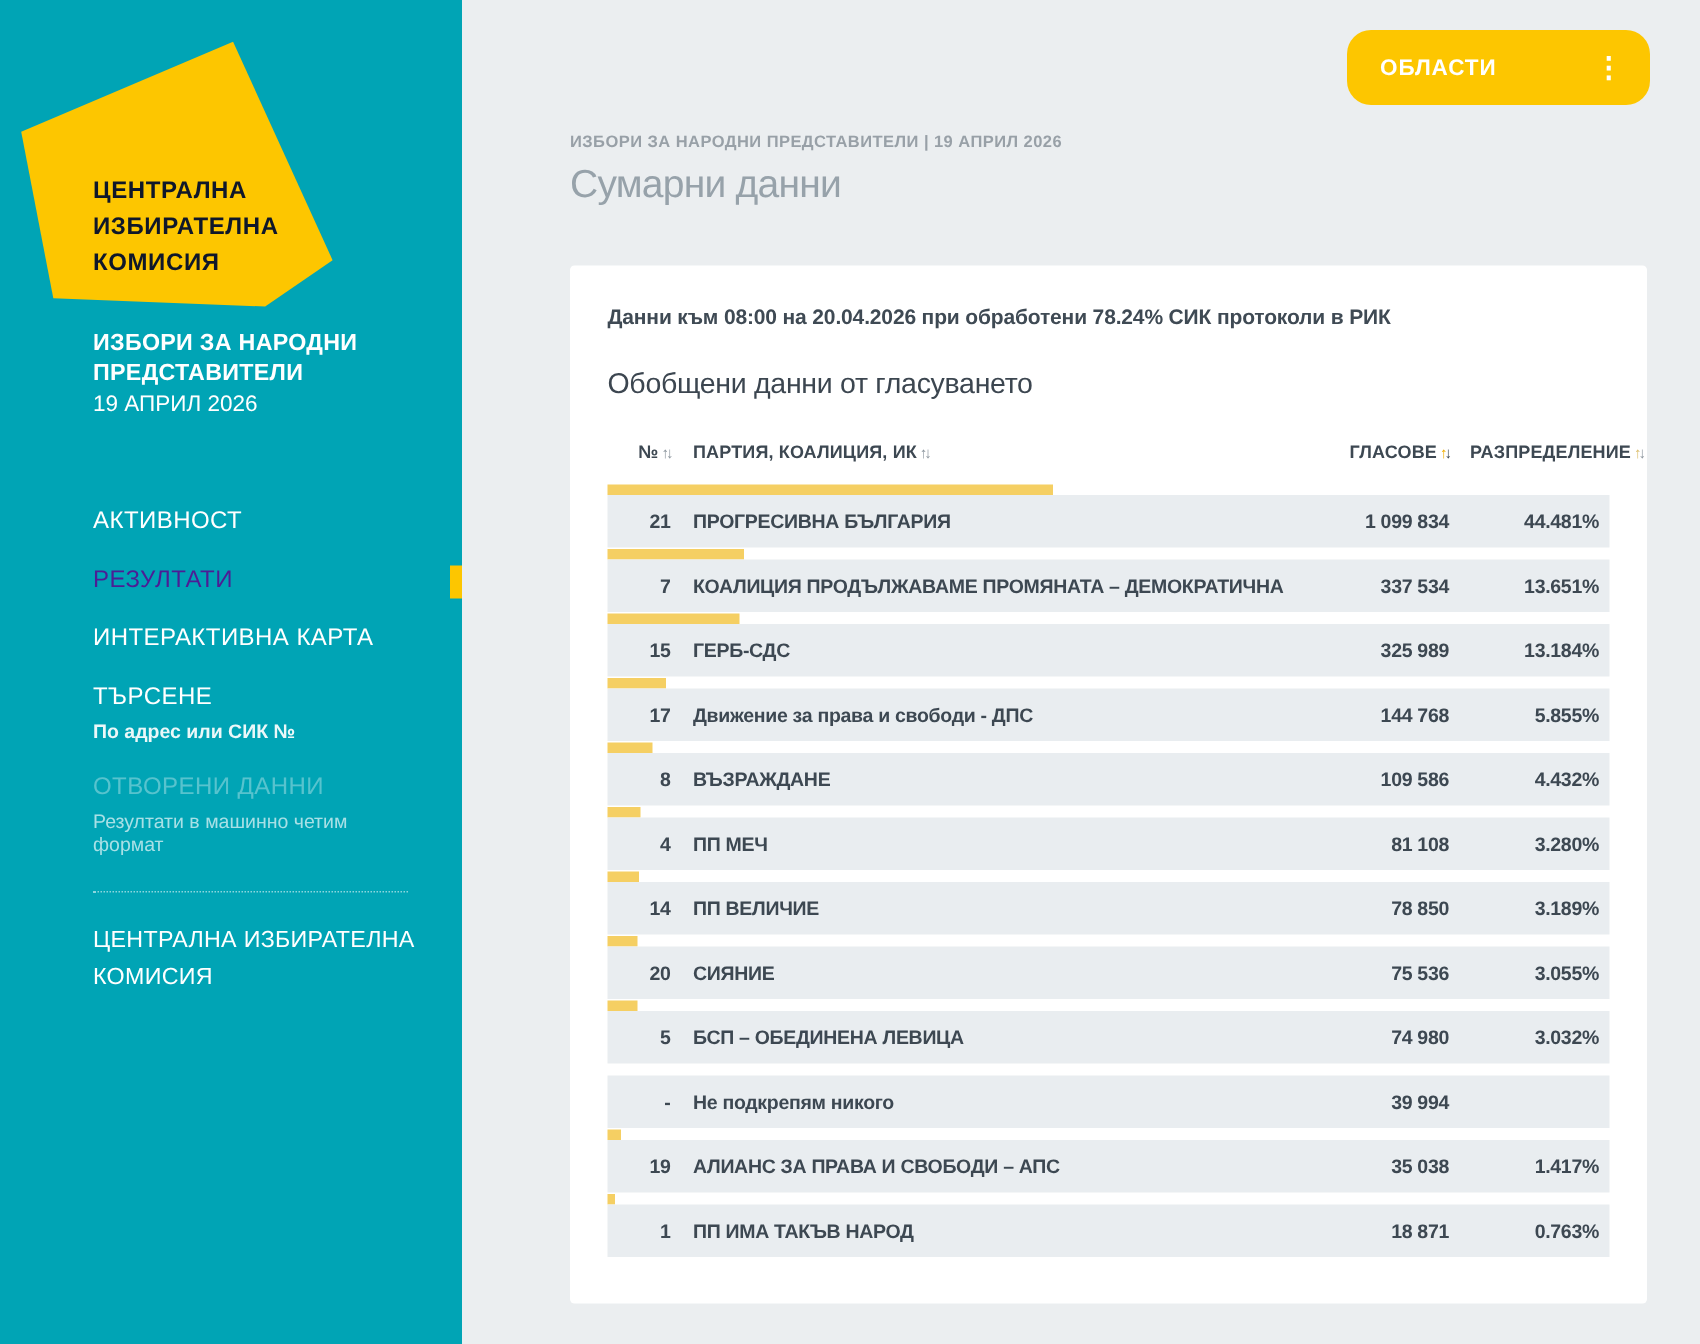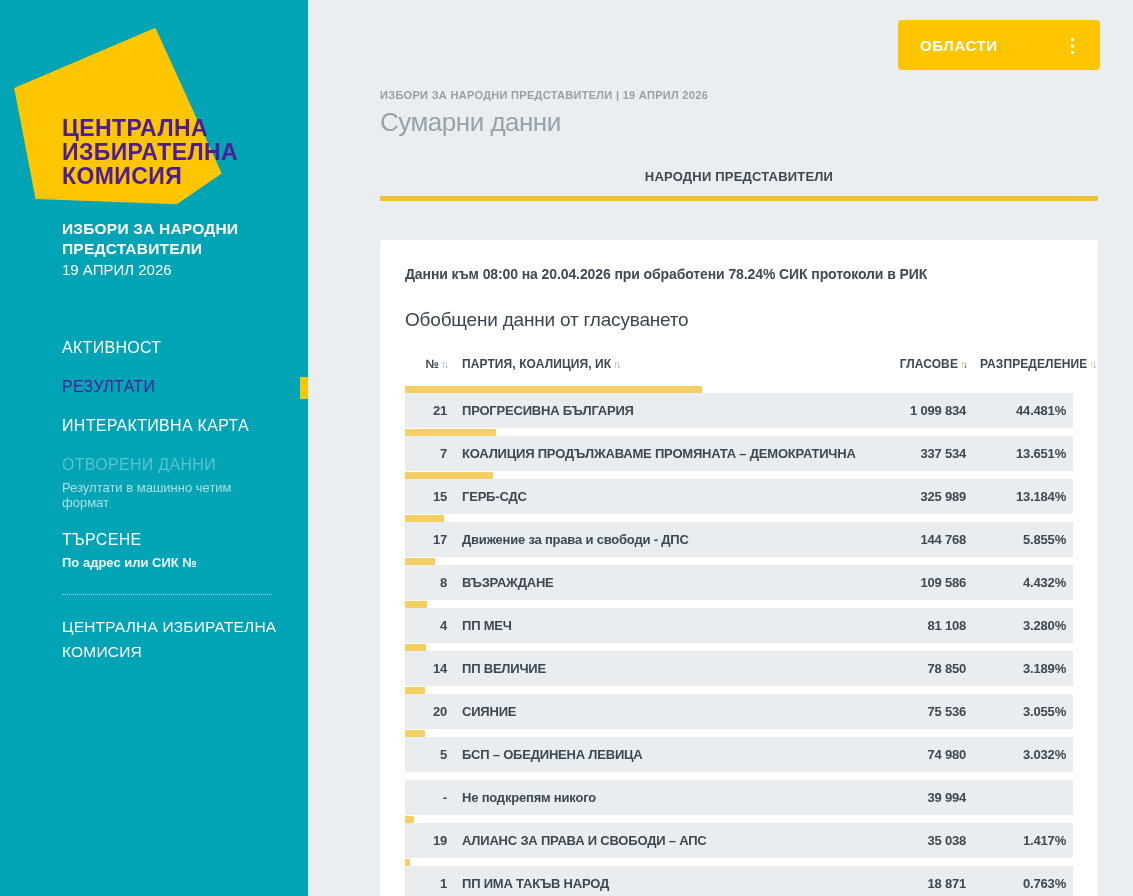--- a/index.html
+++ b/index.html
@@ -5,22 +5,22 @@
   * { margin:0; padding:0; box-sizing:border-box; }
   html,body { width:1133px; height:896px; overflow:hidden;
     font-family:"Liberation Sans", sans-serif; background:#ebeef0; }
 
   
   .sidebar { position:absolute; left:0; top:0; width:308px; height:896px;
     background:#00a4b5; z-index:2; }
   .logo-shape { position:absolute; left:12px; top:26px; width:214px; height:182px;
     background:#fdc600;
     clip-path:polygon(67% 1%, 98% 81%, 77% 98%, 11% 95%, 1% 34%); }
-  .logo-text { position:absolute; left:62px; top:116px; color:#4c1d95;
-    font-size:23px; font-weight:bold; line-height:24px; letter-spacing:.4px; }
+  .logo-text { position:absolute; left:62px; top:116px; color:#0f172a;
+    font-size:16px; font-weight:bold; line-height:24px; letter-spacing:.4px; }
   .election-block { position:absolute; left:62px; top:219px; color:#fff; }
   .election-block .bold-line { font-size:15.5px; font-weight:bold; line-height:20px; letter-spacing:.2px; }
   .election-block .date-line { font-size:15px; font-weight:400; line-height:20px; margin-top:1px; }
 
   .side-nav { position:absolute; left:62px; top:339px; right:30px; list-style:none; }
   .side-nav li { margin-bottom:21px; }
   .nav-label { font-size:16px; color:#ffffff; letter-spacing:.3px; cursor:pointer; }
   .nav-label.active { color:#4c1d95; }
   .nav-label.muted { color:rgba(255,255,255,.34); }
   .nav-sub { font-size:13px; color:rgba(255,255,255,.66); margin-top:6px; }
@@ -28,21 +28,21 @@
   .active-marker { position:absolute; right:0; top:377px; width:8px; height:22px;
     background:#fdc600; }
   .side-divider { position:absolute; left:62px; right:36px; top:594px;
     border-top:1px dotted rgba(255,255,255,.55); }
   .side-footer { position:absolute; left:62px; top:614px; color:#fff;
     font-size:15.5px; line-height:25px; letter-spacing:.2px; }
 
   
   .main { position:absolute; left:308px; top:0; width:825px; height:896px; }
   .areas-button { position:absolute; top:20px; right:33px; width:202px; height:50px;
-    background:#fdc600; border-radius:4px; display:flex; align-items:center;
+    background:#fdc600; border-radius:16px; display:flex; align-items:center;
     padding:0 18px 0 22px; cursor:pointer; }
   .areas-button .lbl { color:#fff; font-weight:bold; font-size:15px; letter-spacing:.6px; flex:1; }
   .kebab { color:#fff; font-size:19px; font-weight:bold; line-height:1; }
 
   .content { position:absolute; left:72px; top:0; width:718px; }
   .breadcrumb { margin-top:89px; font-size:11px; font-weight:bold; color:#98a0a7; letter-spacing:.3px; }
   .page-title { margin-top:6px; font-size:26px; font-weight:400; color:#97a2aa; letter-spacing:-.5px; }
 
   .tab-strip { margin-top:29px; border-bottom:5px solid #f0c232; text-align:center; }
   .tab { display:inline-block; font-size:13px; font-weight:bold; color:#3d4852;
@@ -93,26 +93,26 @@
     <li>
       <div class="nav-label">АКТИВНОСТ</div>
     </li>
     <li>
       <div class="nav-label active">РЕЗУЛТАТИ</div>
     </li>
     <li>
       <div class="nav-label">ИНТЕРАКТИВНА КАРТА</div>
     </li>
     <li>
+      <div class="nav-label">ТЪРСЕНЕ</div>
+      <div class="nav-sub bright">По адрес или СИК №</div>
+    </li>
+    <li>
       <div class="nav-label muted">ОТВОРЕНИ ДАННИ</div>
       <div class="nav-sub">Резултати в машинно четим формат</div>
-    </li>
-    <li>
-      <div class="nav-label">ТЪРСЕНЕ</div>
-      <div class="nav-sub bright">По адрес или СИК №</div>
     </li>
   </ul>
   <span class="active-marker"></span>
 
   <div class="side-divider"></div>
   <div class="side-footer">
     <div>ЦЕНТРАЛНА ИЗБИРАТЕЛНА</div>
     <div>КОМИСИЯ</div>
   </div>
 </aside>
@@ -121,23 +121,20 @@
 
   <div class="areas-button">
     <span class="lbl">ОБЛАСТИ</span>
     <span class="kebab">⋮</span>
   </div>
 
   <div class="content">
     <div class="breadcrumb">ИЗБОРИ ЗА НАРОДНИ ПРЕДСТАВИТЕЛИ | 19 АПРИЛ 2026</div>
     <div class="page-title">Сумарни данни</div>
 
-    <div class="tab-strip">
-      <span class="tab">НАРОДНИ ПРЕДСТАВИТЕЛИ</span>
-    </div>
 
     <div class="card">
       <div class="status-line">Данни към 08:00 на 20.04.2026 при обработени 78.24% СИК протоколи в РИК</div>
       <div class="section-title">Обобщени данни от гласуването</div>
 
       <div class="thead">
         <span class="th col-num"><span>№</span><span class="sort"><span class="s-gray">↑</span><span class="s-gray">↓</span></span></span>
         <span class="th col-party"><span>ПАРТИЯ, КОАЛИЦИЯ, ИК</span><span class="sort"><span class="s-gray">↑</span><span class="s-gray">↓</span></span></span>
         <span class="th col-votes"><span>ГЛАСОВЕ</span><span class="sort"><span class="s-gold">↑</span><span class="s-dark">↓</span></span></span>
         <span class="th col-pct"><span>РАЗПРЕДЕЛЕНИЕ</span><span class="sort"><span class="s-pale">↑</span><span class="s-gray">↓</span></span></span>

